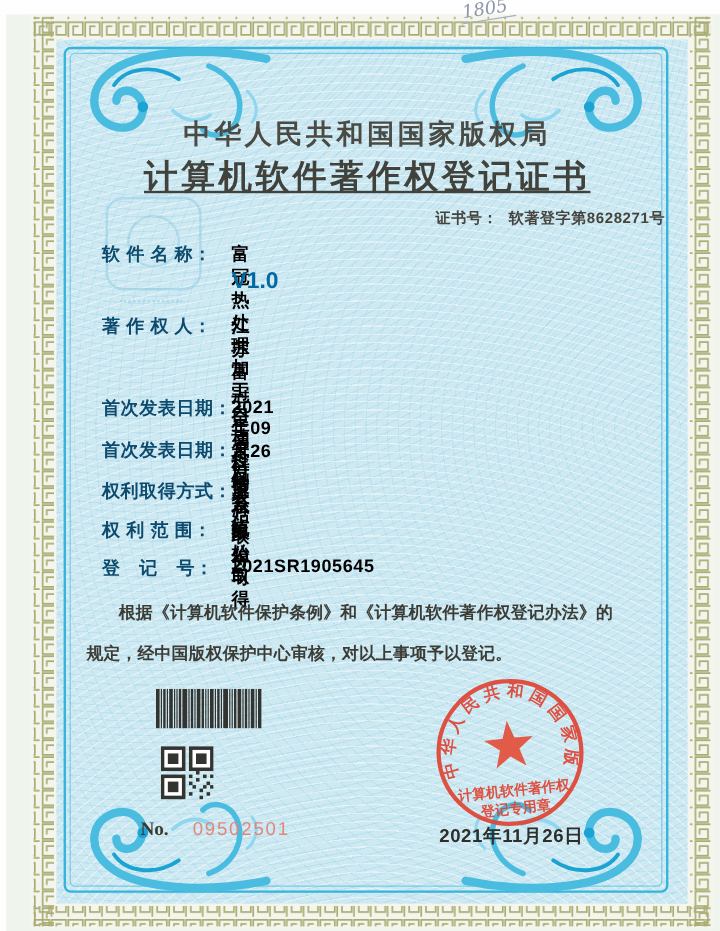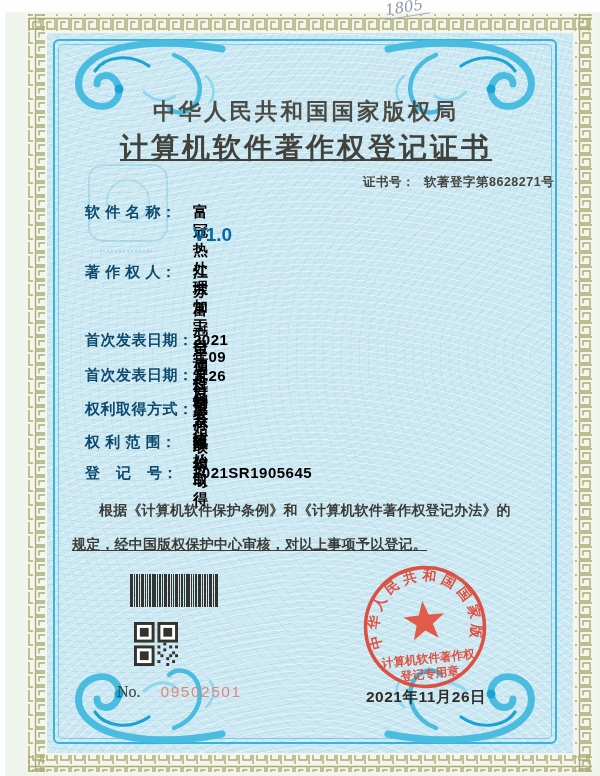--- a/index.html
+++ b/index.html
@@ -24,23 +24,23 @@
   .cert-title{top:129px;font-family:"Liberation Serif","DejaVu Serif",serif;font-weight:bold;
     font-size:28px;letter-spacing:3px;color:#42423c;text-decoration:underline;}
   .certno{position:absolute;left:363px;top:174px;font-size:12.5px;font-weight:bold;color:#45453f;letter-spacing:.5px;}
   .certno .val{margin-left:9px;}
   .frow{position:absolute;font-weight:bold;font-size:15px;}
   .flabel{position:absolute;left:85px;color:#0c4a6e;letter-spacing:.5px;white-space:pre;}
   .fvalue{position:absolute;left:193px;color:#000000;letter-spacing:.5px;}
   .ver{position:absolute;left:193px;top:224px;font-weight:bold;font-size:19px;color:#0369a1;}
   .stmt{position:absolute;font-weight:600;font-size:14px;color:#3c3c36;letter-spacing:.2px;white-space:nowrap;}
   .stmt1{left:99px;top:502px;}
-  .stmt2{left:72px;top:536px;text-decoration:underline;}
+  .stmt2{left:72px;top:536px;}
   .serial{position:absolute;left:117px;top:683px;}
-  .serial .no{font-family:"Liberation Serif","DejaVu Serif",serif;font-weight:normal;font-size:16px;color:#3a3a34;}
+  .serial .no{font-family:"Liberation Serif","DejaVu Serif",serif;font-weight:bold;font-size:16px;color:#3a3a34;}
   .serial .num{font-size:15.5px;color:#e2867b;letter-spacing:1.5px;margin-left:20px;font-weight:500;}
   .issue-date{position:absolute;left:366px;top:687px;font-weight:bold;font-size:15.5px;color:#2e2e2a;letter-spacing:.5px;text-align:center;}
   .seal{position:absolute;left:362px;top:564px;width:126px;height:126px;opacity:.92;transform:rotate(-6deg);}
   .hand{position:absolute;left:383px;top:-2px;font-family:"DejaVu Serif",serif;font-style:italic;
     font-size:15px;color:#8e97a9;transform:rotate(-9deg);border-bottom:1px solid #a7aebc;padding:0 6px 0 2px;}
   .emboss{position:absolute;left:88px;top:164px;width:76px;height:74px;border:2px solid rgba(130,198,222,.45);
     border-radius:15px;}
   .emboss .inner{position:absolute;left:16px;top:13px;width:40px;height:40px;border:2px solid rgba(130,198,222,.38);
     border-radius:50%;}
   .emboss .wave{position:absolute;left:10px;bottom:-12px;width:52px;height:8px;border-bottom:2px dotted rgba(130,198,222,.45);}

